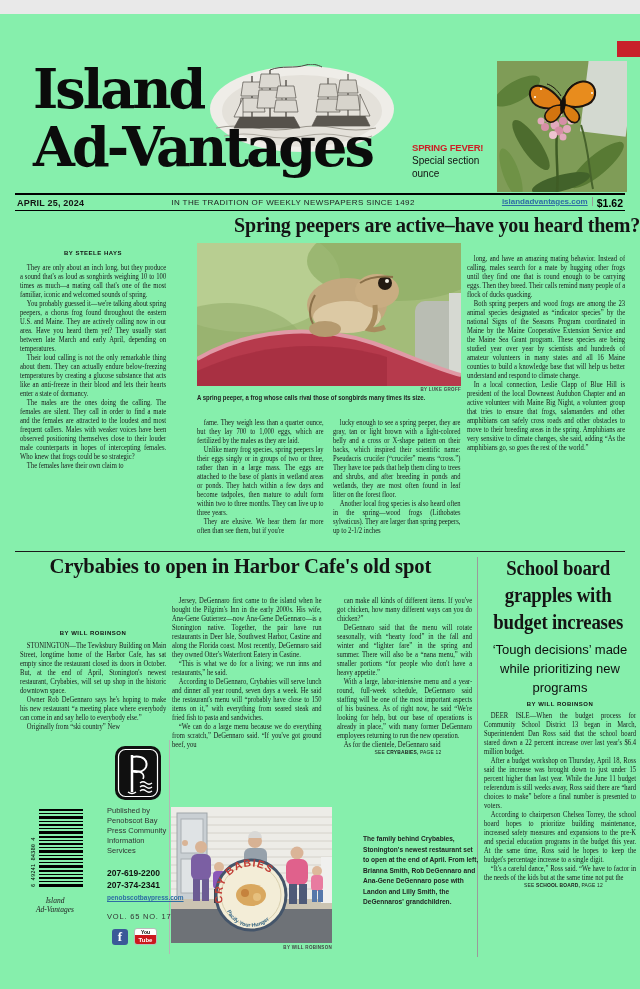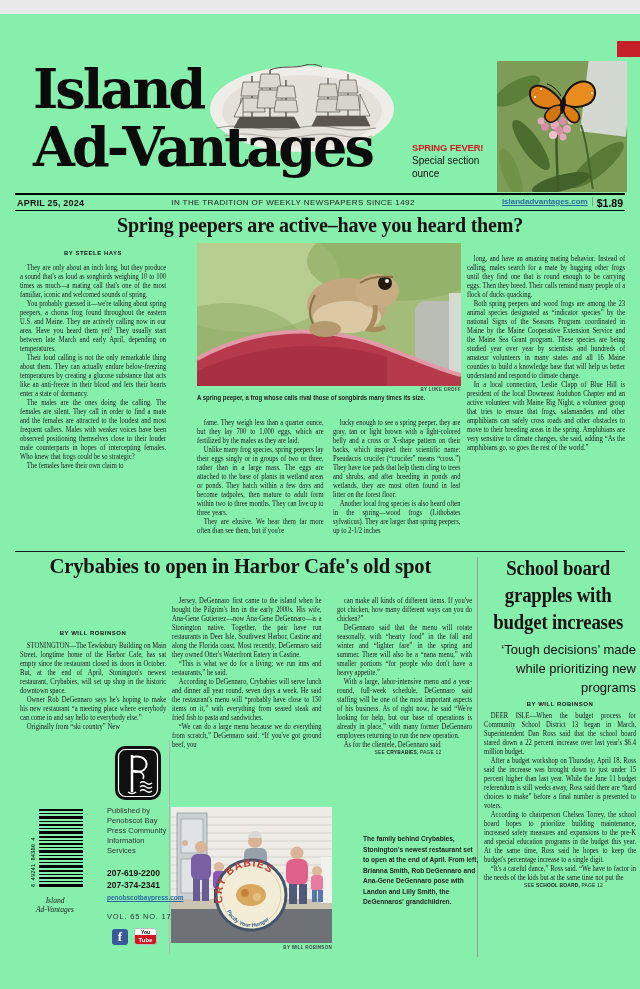--- a/index.html
+++ b/index.html
@@ -19,27 +19,27 @@
   .datebar{left:15px;top:179px;width:610px;height:18px;border-top:2px solid #000;border-bottom:1px solid #000;
            display:flex;align-items:center;justify-content:space-between;padding:0 2px}
   .date-left{font:bold 9px "Liberation Sans",sans-serif;letter-spacing:.2px}
   .date-mid{font:8px "Liberation Sans",sans-serif;letter-spacing:.4px;color:#222}
   .date-right{display:flex;font-family:"Liberation Sans",sans-serif}
   .site-link{font:bold 8px "Liberation Sans",sans-serif;color:#2e6da4;text-decoration:underline}
   .pipe{display:inline-block;width:1px;height:9px;background:#999;margin:0 4px}
   .price{font:bold 10.5px "Liberation Sans",sans-serif;color:#000}
 
   
-  .hl-main{left:0;top:200px;width:640px;text-align:center;font:bold 20px/1.1 "Liberation Serif",serif;letter-spacing:-.2px}
+  .hl-main{left:0;top:200px;width:640px;text-align:right;font:bold 20px/1.1 "Liberation Serif",serif;letter-spacing:-.2px}
   .hl-cry{left:10px;top:540px;width:490px;text-align:center;font:bold 22px/1.05 "Liberation Serif",serif;
           transform:scaleX(.94);transform-origin:0 0;letter-spacing:-.2px}
   .hl-school{left:482px;top:541px;width:162px;text-align:center;font:bold 20px/27px "Liberation Serif",serif;
              transform:scaleX(.94);transform-origin:0 0;letter-spacing:-.2px}
   .subhead-cry{left:20px;top:576px;width:146px;text-align:center;font:14.5px/19px "Liberation Sans",sans-serif;color:#0d0d0d}
-  .subhead-school{left:484px;top:626px;width:152px;text-align:right;font:13px/19px "Liberation Sans",sans-serif;color:#0d0d0d}
+  .subhead-school{left:484px;top:626px;width:152px;text-align:center;font:13px/19px "Liberation Sans",sans-serif;color:#0d0d0d}
   .byline{font:bold 6px "Liberation Sans",sans-serif;letter-spacing:.5px;text-align:center;color:#111}
 
   
   .bodycol{font:7.8px/9px "Liberation Serif",serif;color:#1a1a1a;text-align:justify;
            transform:scaleX(.85);transform-origin:0 0;overflow:hidden}
   .bodycol p{margin:0;text-indent:8px}
   .see{margin-top:16px;text-align:center;font:5.8px "Liberation Sans",sans-serif;letter-spacing:.2px;text-indent:0}
   .see b{font-weight:bold}
 
   .caption{font:bold 7.5px/10.5px "Liberation Sans",sans-serif;color:#222}
@@ -152,21 +152,21 @@
     <div class="promo-l2">Special section</div>
     <div class="promo-l2">ounce</div>
   </div>
 
   <div class="abs datebar">
     <span class="date-left">APRIL 25, 2024</span>
     <span class="date-mid">IN THE TRADITION OF WEEKLY NEWSPAPERS SINCE 1492</span>
     <span class="date-right">
       <span class="site-link">islandadvantages.com</span>
       <span class="pipe"></span>
-      <span class="price">$1.89</span>
+      <span class="price">$1.62</span>
     </span>
   </div>
 
   <h1 class="abs hl-main" style="margin:0">Spring peepers are active–have you heard them?</h1>
   <div class="abs byline" style="left:20px;top:236px;width:146px">BY STEELE HAYS</div>
 
   <div class="abs bodycol" style="left:20px;top:249px;width:172px;height:290px">
     <p>They are only about an inch long, but they produce a sound that's as loud as songbirds weighing 10 to 100 times as much—a mating call that's one of the most familiar, iconic and welcomed sounds of spring.</p>
     <p>You probably guessed it—we're talking about spring peepers, a chorus frog found throughout the eastern U.S. and Maine. They are actively calling now in our area. Have you heard them yet? They usually start between late March and early April, depending on temperatures.</p>
     <p>Their loud calling is not the only remarkable thing about them. They can actually endure below-freezing temperatures by creating a glucose substance that acts like an anti-freeze in their blood and lets their hearts enter a state of dormancy.</p>

